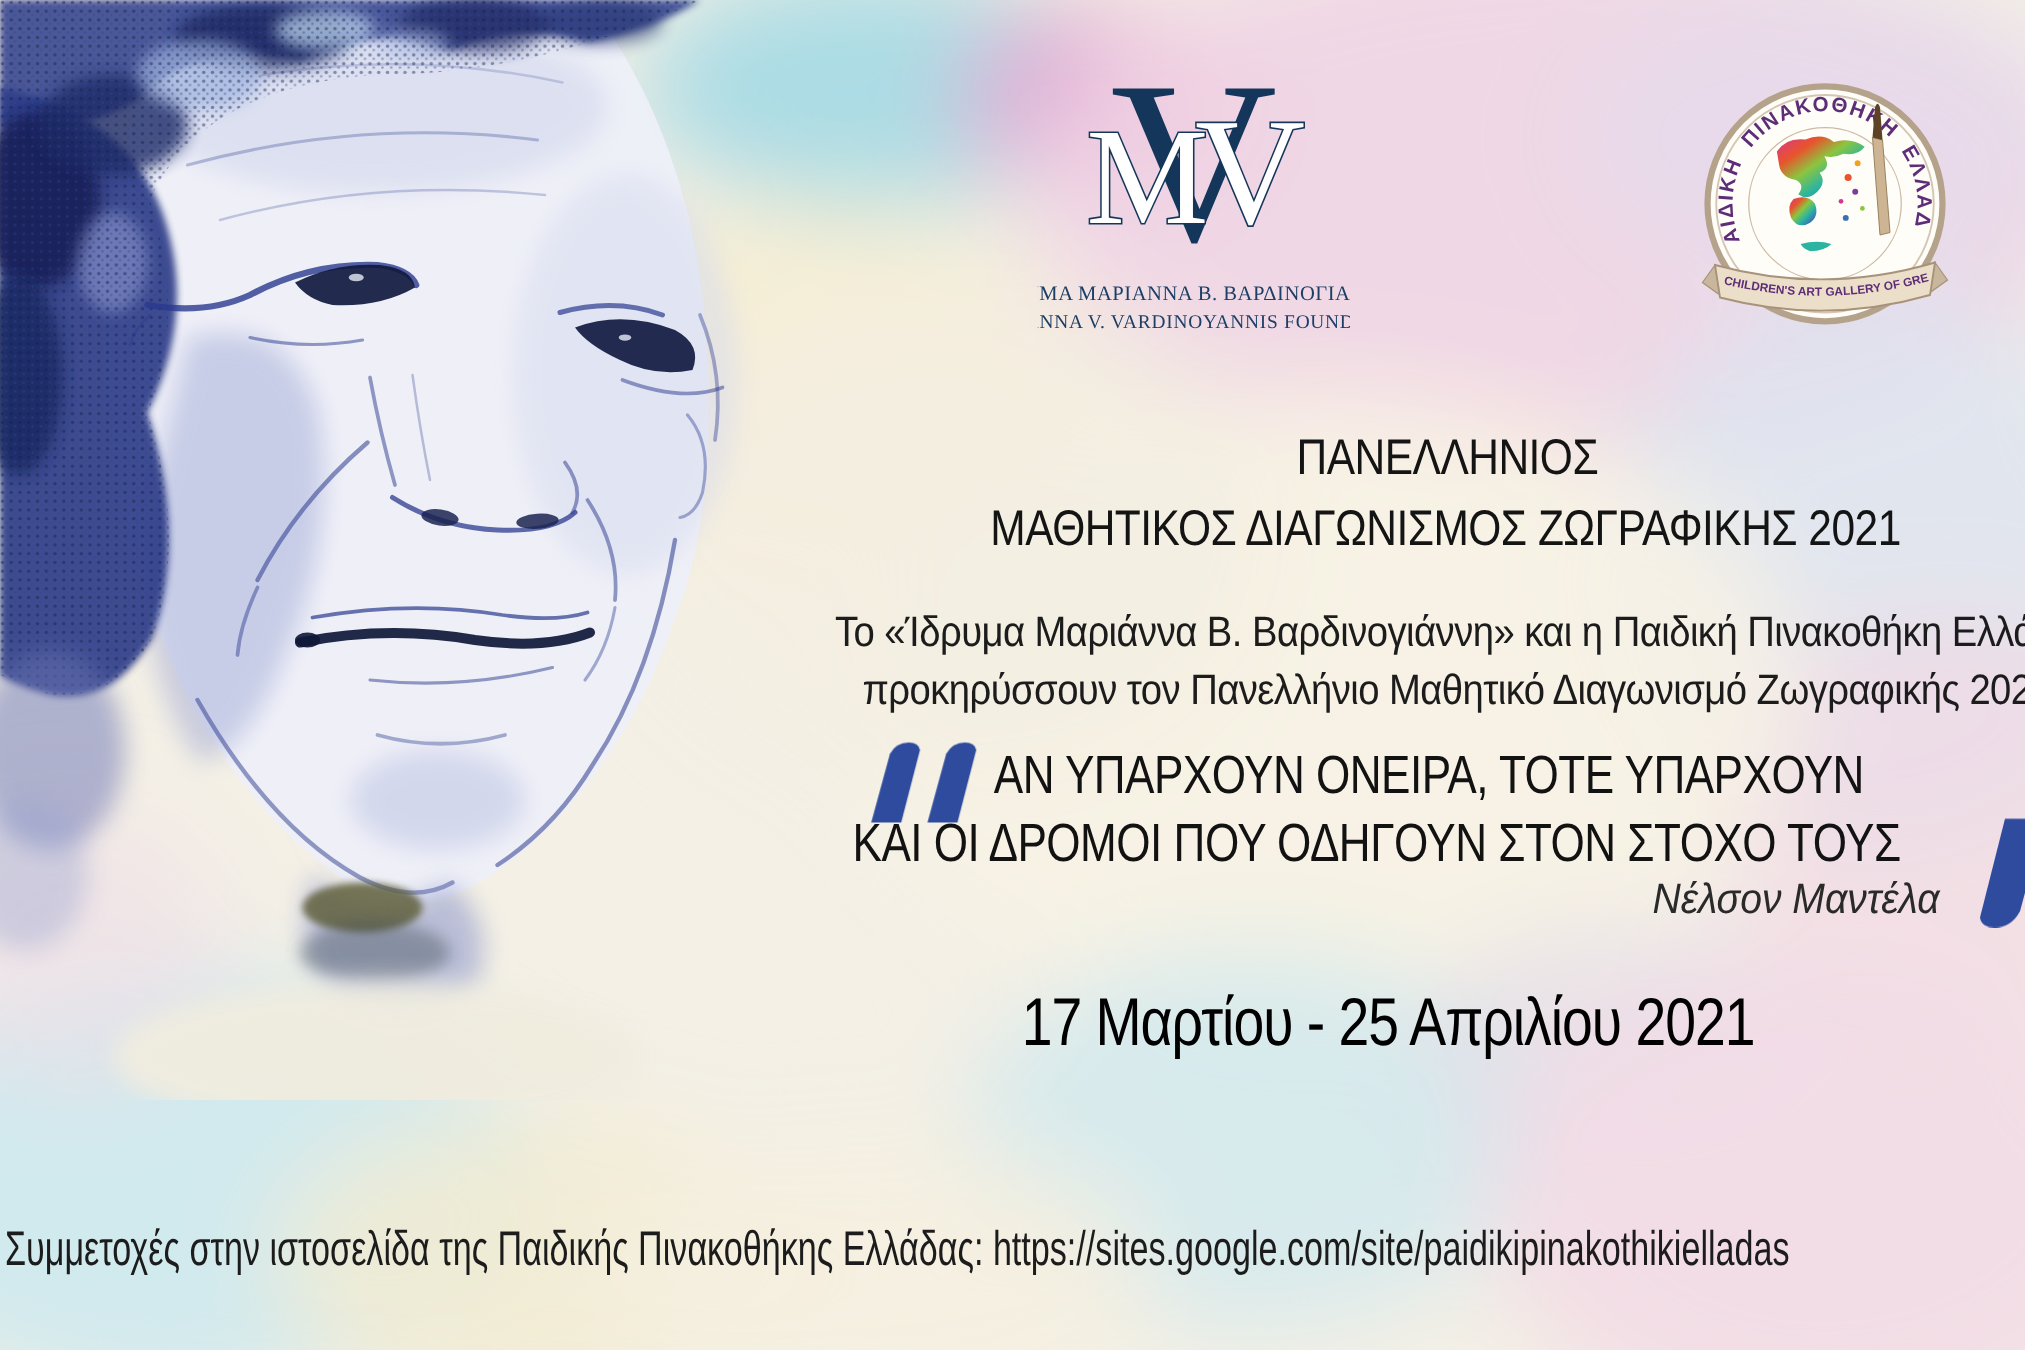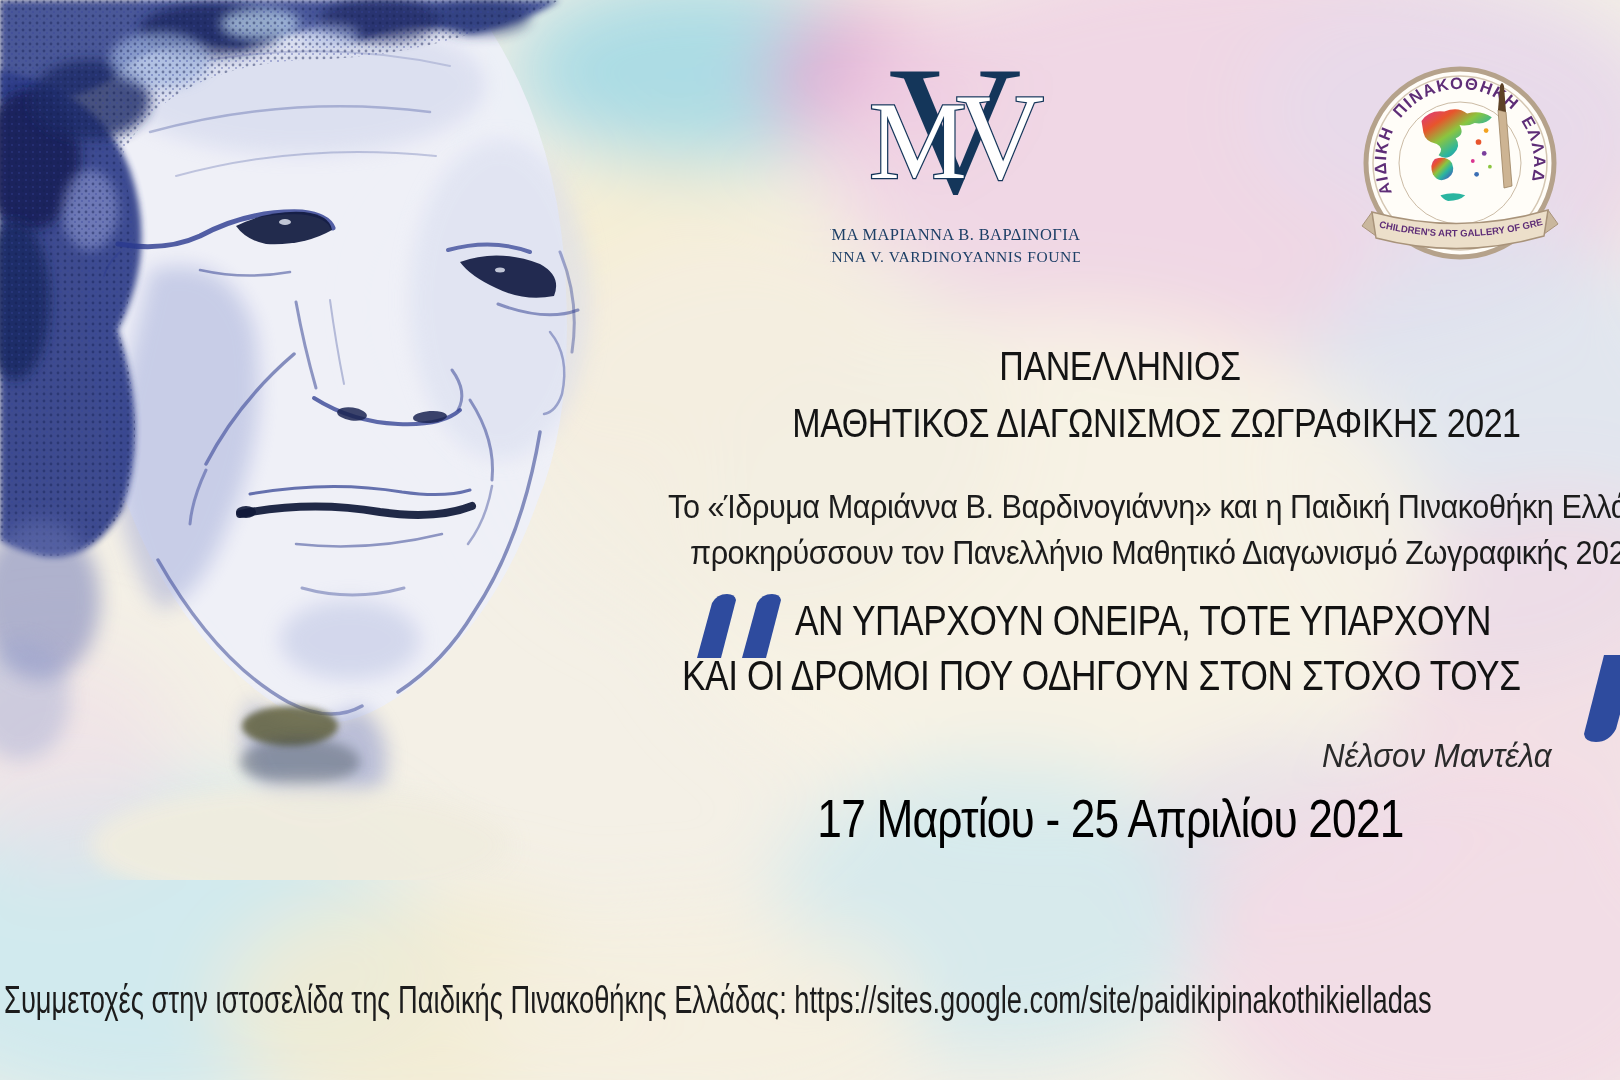--- a/index.html
+++ b/index.html
@@ -187,21 +187,21 @@
     <g>
       <path d="M 12 148 L 2 162 L 16 172 Z" fill="#c9b79d" stroke="#a8937a" stroke-width="1"></path>
       <path d="M 188 146 L 198 160 L 184 170 Z" fill="#c9b79d" stroke="#a8937a" stroke-width="1"></path>
       <path d="M 12 148 Q 100 172 188 146 L 184 172 Q 100 196 16 174 Z" fill="#ecdfca" stroke="#a8937a" stroke-width="1.5"></path>
       <text font-family="Liberation Sans, sans-serif" font-size="9.5" font-weight="bold" fill="#5e2d77">
         <textPath href="#arcRibbon" startOffset="50%" text-anchor="middle">THE CHILDREN'S ART GALLERY OF GREECE</textPath>
       </text>
     </g>
   </svg>
 
-  <div class="abs ctr title-line" style="left:660px;top:346px;width:920px;">
+  <div class="abs ctr title-line" style="left:698px;top:346px;width:920px;">
     <span class="cx nowrap" style="transform:scaleX(0.85)">ΠΑΝΕΛΛΗΝΙΟΣ</span>
   </div>
   <div class="abs ctr title-line" style="left:696px;top:403px;width:920px;">
     <span class="cx nowrap" style="transform:scaleX(0.85)">ΜΑΘΗΤΙΚΟΣ ΔΙΑΓΩΝΙΣΜΟΣ ΖΩΓΡΑΦΙΚΗΣ 2021</span>
   </div>
 
   <div class="abs intro-line nowrap" style="left:668px;top:489px;">
     <span class="cx" style="transform:scaleX(0.9)">Το «Ίδρυμα Μαριάννα Β. Βαρδινογιάννη» και η Παιδική Πινακοθήκη Ελλάδας</span>
   </div>
   <div class="abs intro-line nowrap" style="left:690px;top:535px;">
@@ -219,21 +219,21 @@
   </div>
   <div class="abs quote-line nowrap" style="left:682px;top:654px;">
     <span class="cx" style="transform:scaleX(0.82)">ΚΑΙ ΟΙ ΔΡΟΜΟΙ ΠΟΥ ΟΔΗΓΟΥΝ ΣΤΟΝ ΣΤΟΧΟ ΤΟΥΣ</span>
   </div>
   <svg class="abs" style="left:1572px;top:650px" width="130" height="92" viewBox="0 0 130 92">
     <g fill="#2e4b9e">
       <path d="M 44 79 Q 37 92 24 92 Q 13 92 12 84 L 32 5 L 64 5 Z"></path>
       <path d="M 105 79 Q 98 92 85 92 Q 74 92 73 84 L 93 5 L 125 5 Z"></path>
     </g>
   </svg>
-  <div class="abs attr-line nowrap" style="right:68px;top:702px;margin-top:36px;">
+  <div class="abs attr-line nowrap" style="right:68px;top:702px;">
     <span class="cx" style="transform:scaleX(0.92);transform-origin:right center;">Νέλσον Μαντέλα</span>
   </div>
 
   <div class="abs ctr date-line" style="left:610px;top:791px;width:1000px;">
     <span class="cx nowrap" style="transform:scaleX(0.82)">17 Μαρτίου - 25 Απριλίου 2021</span>
   </div>
 
   <div class="abs footer-line nowrap" style="left:4px;top:980px;">
     <span class="cx" style="transform:scaleX(0.7)">Συμμετοχές στην ιστοσελίδα της Παιδικής Πινακοθήκης Ελλάδας: https://sites.google.com/site/paidikipinakothikielladas</span>
   </div>

